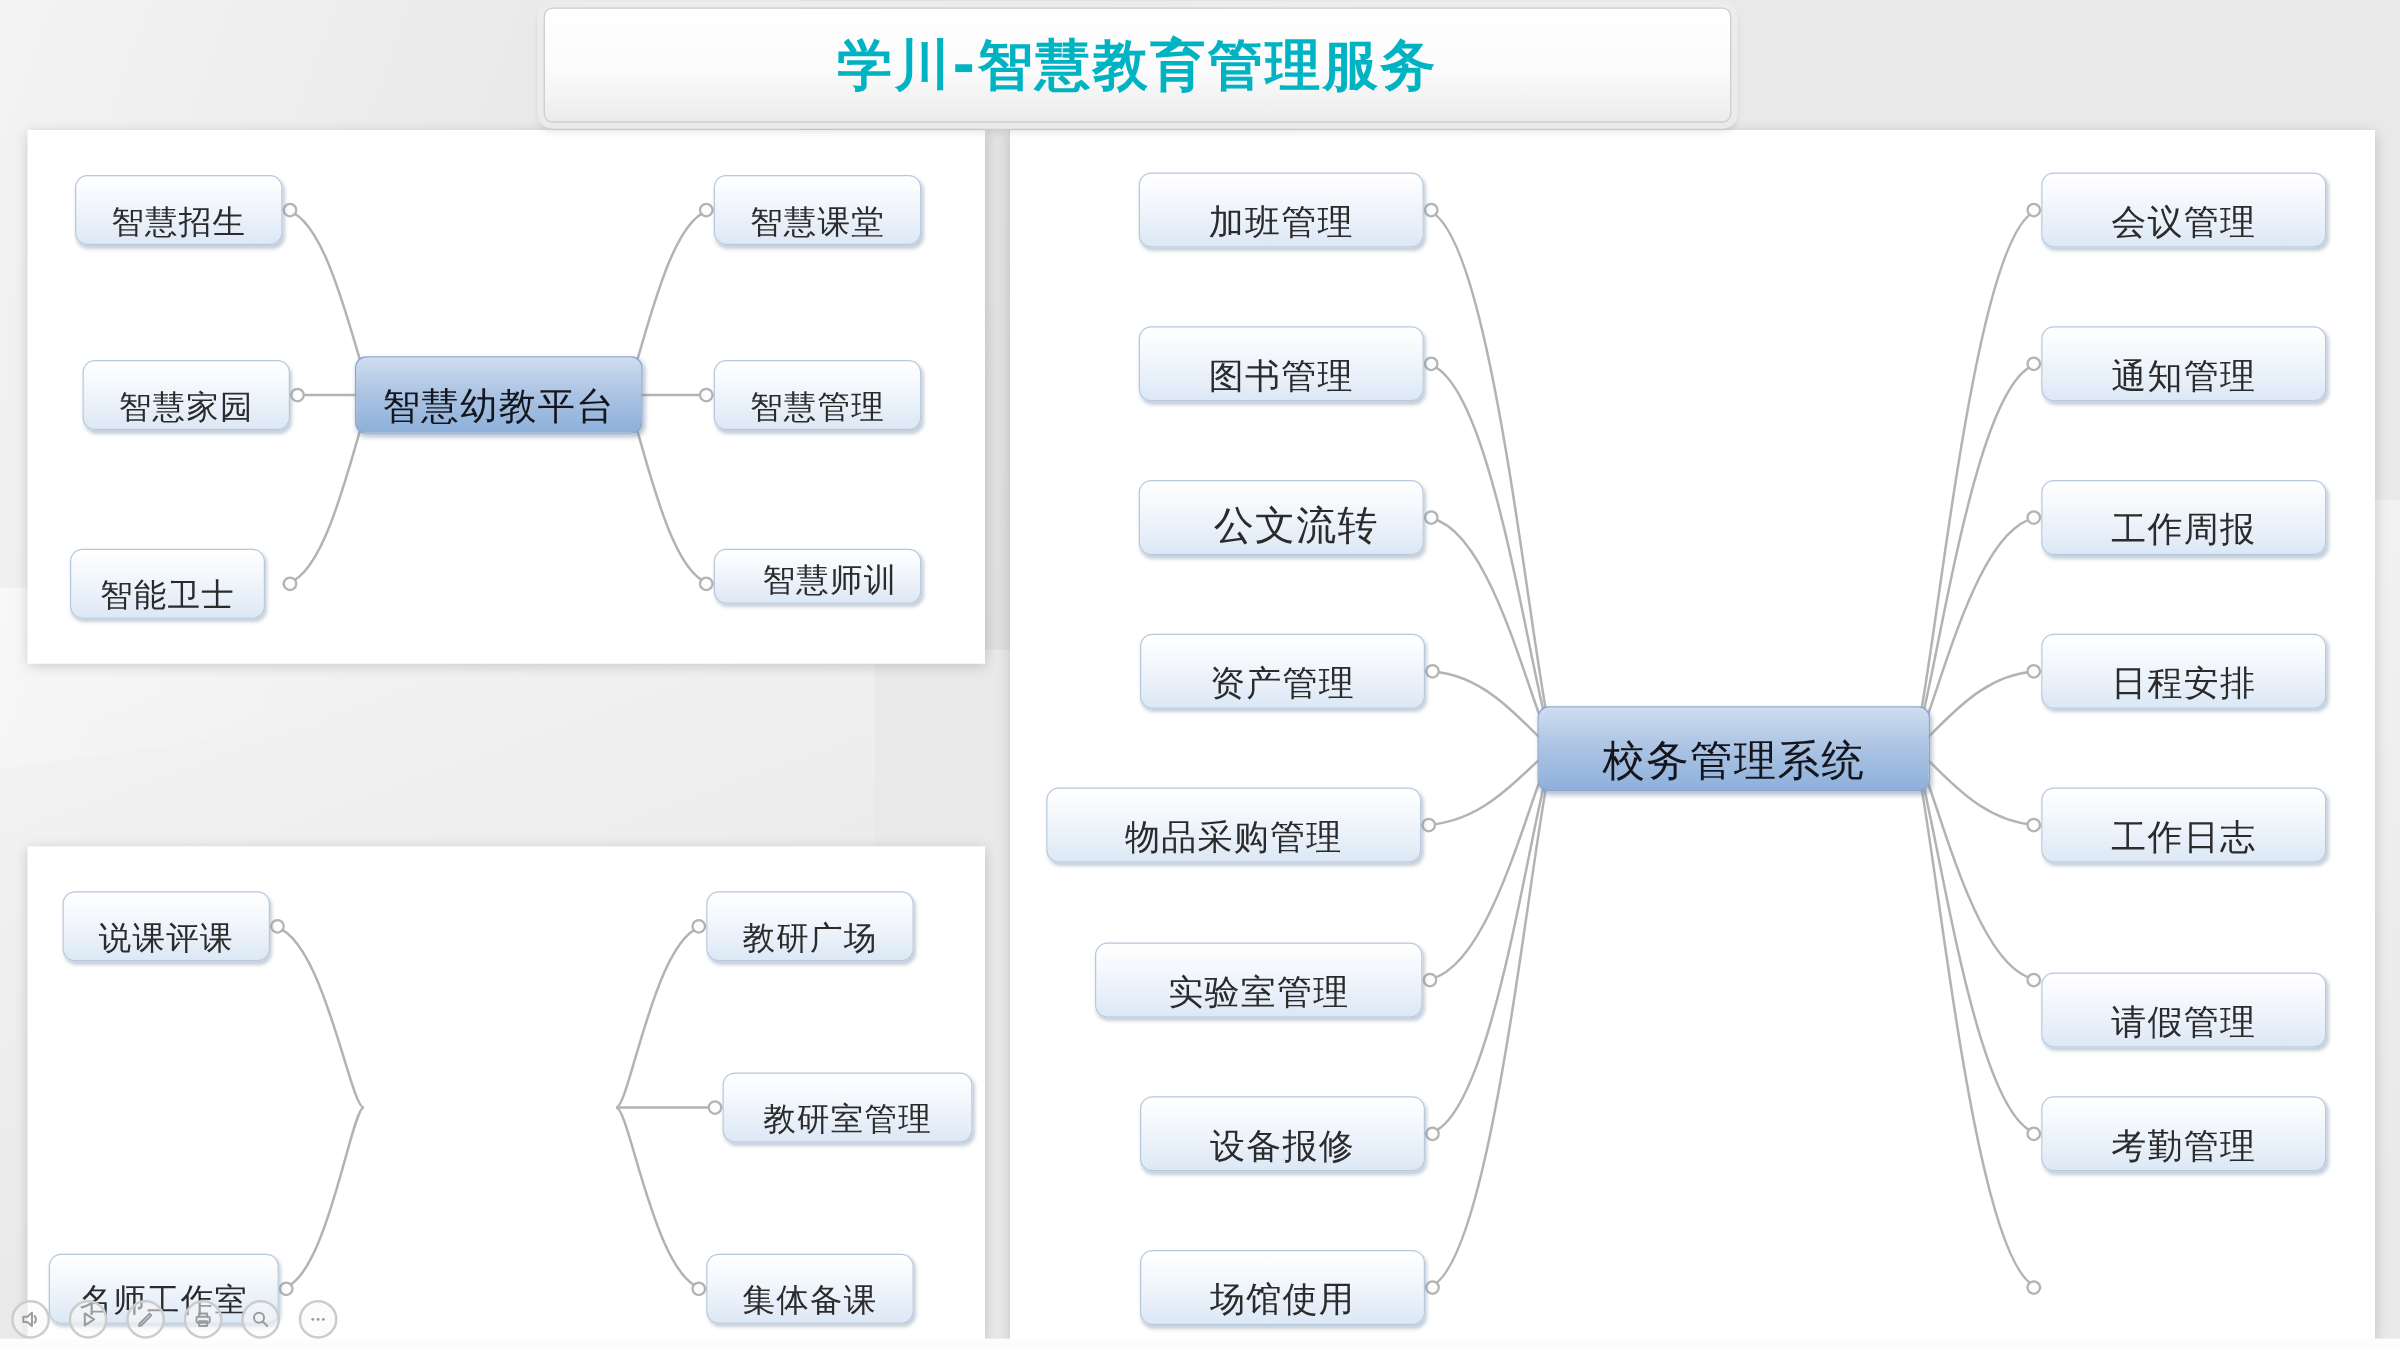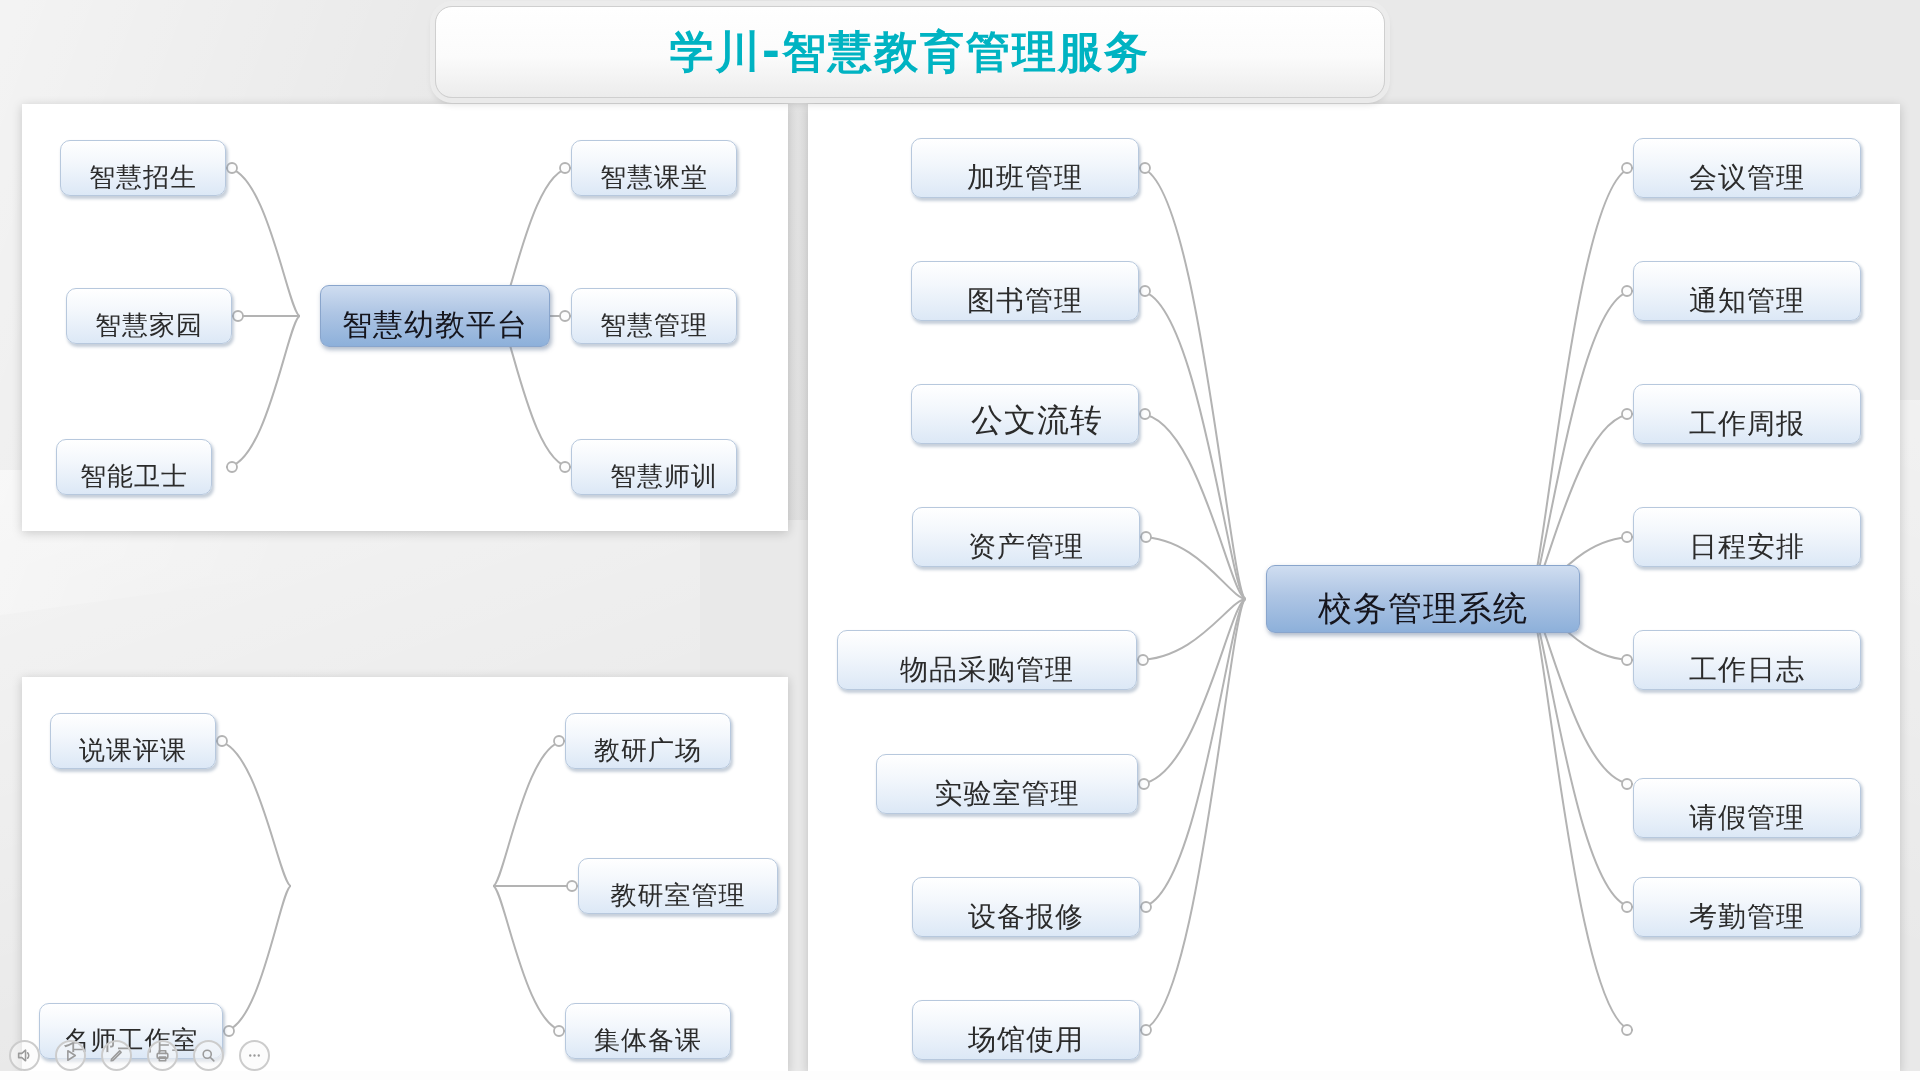--- a/index.html
+++ b/index.html
@@ -36,26 +36,25 @@
     background:linear-gradient(180deg,#ffffff 0%,#f3f7fc 40%,#dce8f6 100%);
     border:1px solid #b7c8dd;
     box-shadow:1.5px 2.5px 3px rgba(128,148,172,0.45);
   }
   .node.hub {
     background:linear-gradient(180deg,#cfddf0 0%,#aec5e4 45%,#8db0da 100%);
     border:1px solid #89a5cc;
     border-radius:9px;
     box-shadow:1.5px 2.5px 4px rgba(105,125,155,0.5);
     color:#15151d;
-    margin-left:36px;
   }
 
   .title-banner {
     position:absolute; left:435px; top:6px; width:950px; height:92px;
-    border-radius:17px;
+    border-radius:7px;
     background:linear-gradient(180deg,#ffffff 0%,#fbfbfb 55%,#ececec 100%);
     border:1px solid #cfcfcf;
     box-shadow:0 0 0 5px rgba(236,236,236,0.95), 0 4px 9px rgba(0,0,0,0.22);
     display:flex; align-items:center; justify-content:center;
     z-index:6;
   }
   .title-text { font-size:44px; font-weight:bold; color:#00b3c2; letter-spacing:2px; }
 
   .bottom-strip { position:absolute; left:0; top:1071px; width:1920px; height:9px;
                   background:#fdfdfd; z-index:5; }
@@ -145,21 +144,21 @@
     </div>
     <div class="node leaf" style="left: 56px; top: 439px; width: 156px; height: 56px; font-size: 26px;">
       <span>智能卫士</span>
     </div>
     <div class="node leaf" style="left: 571px; top: 140px; width: 166px; height: 56px; font-size: 26px;">
       <span>智慧课堂</span>
     </div>
     <div class="node leaf" style="left: 571px; top: 288px; width: 166px; height: 56px; font-size: 26px;">
       <span>智慧管理</span>
     </div>
-    <div class="node leaf" style="left: 571px; top: 439px; width: 166px; height: 56px; font-size: 26px; padding-left: 20px;">
+    <div class="node leaf" style="left: 571px; top: 439px; width: 166px; height: 44px; font-size: 26px; padding-left: 20px;">
       <span>智慧师训</span>
     </div>
     <div class="node hub" style="left: 284px; top: 285px; width: 230px; height: 62px; font-size: 30px;">
       <span>智慧幼教平台</span>
     </div>
     <div class="node leaf" style="left: 50px; top: 713px; width: 166px; height: 56px; font-size: 26px;">
       <span>说课评课</span>
     </div>
     <div class="node leaf" style="left: 39px; top: 1003px; width: 184px; height: 56px; font-size: 26px;">
       <span>名师工作室</span>

